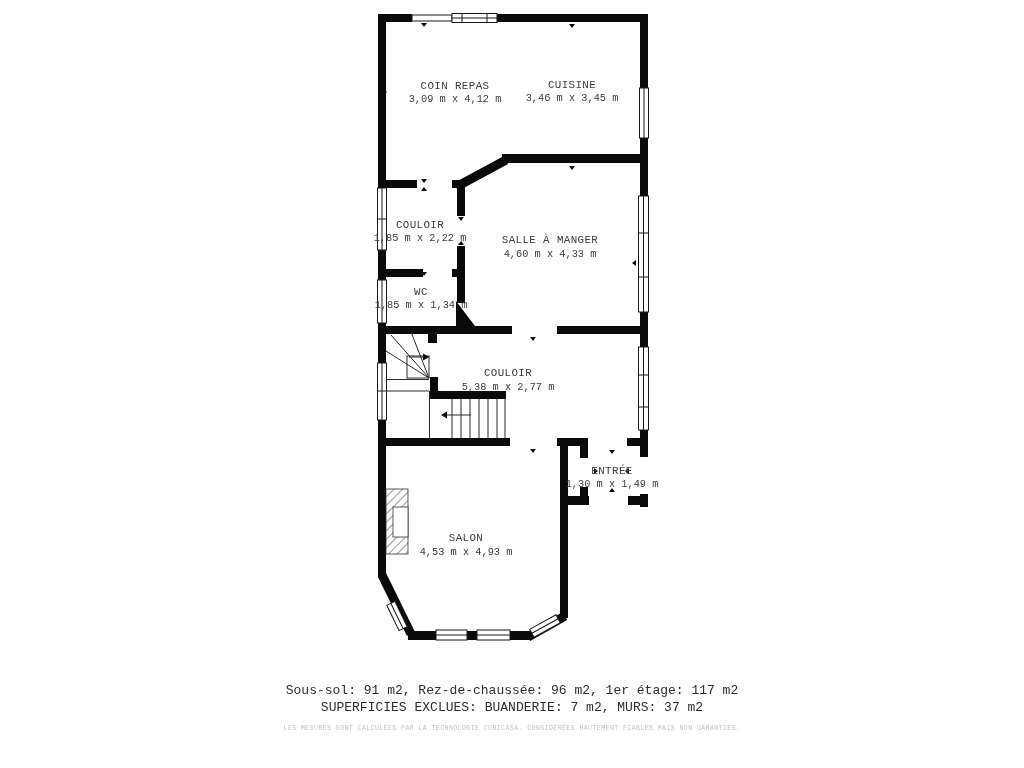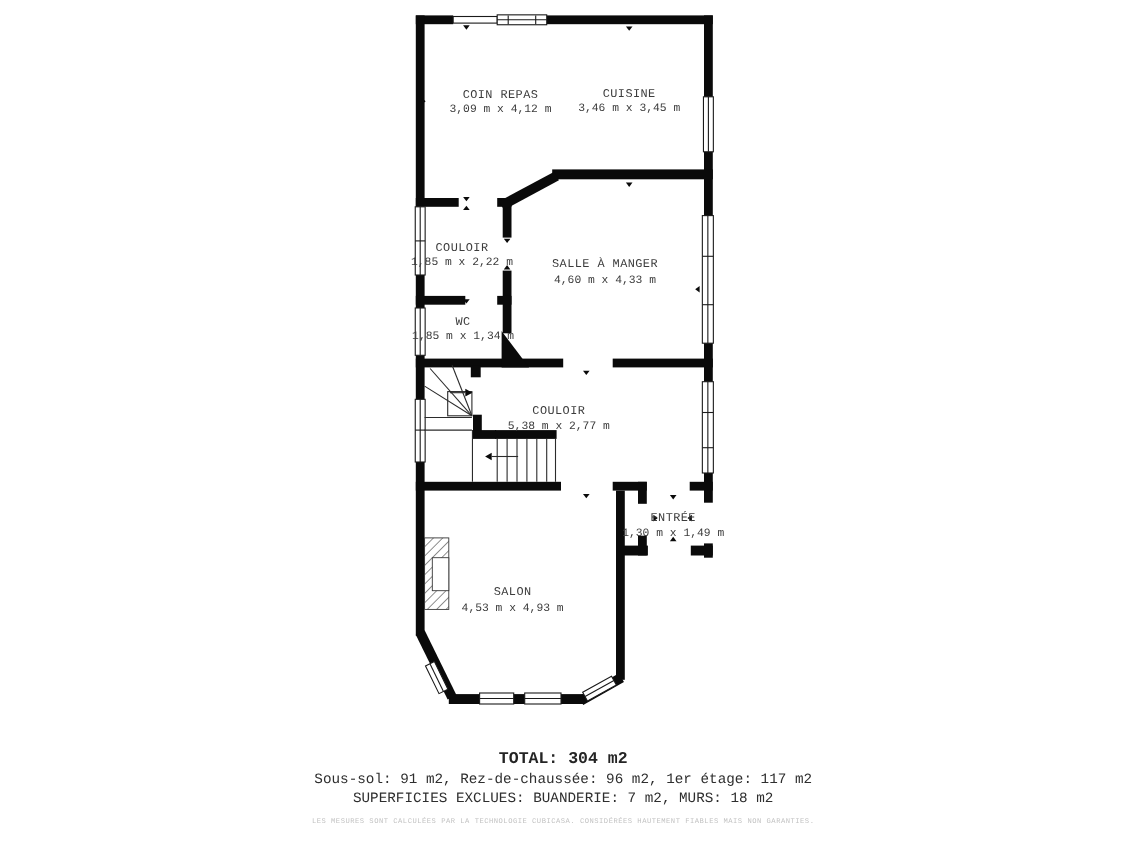--- a/index.html
+++ b/index.html
@@ -190,18 +190,17 @@
 
       <text class="rname" x="612" y="474">ENTRÉE</text>
       <text class="rdims" x="612" y="487">1,30 m x 1,49 m</text>
 
       <text class="rname" x="466" y="541">SALON</text>
       <text class="rdims" x="466" y="555">4,53 m x 4,93 m</text>
     </g>
   </svg>
 
   <div class="summary">
-    <div class="total">TOTAL: 304 m2</div>
     <div class="line">Sous-sol: 91 m2, Rez-de-chaussée: 96 m2, 1er étage: 117 m2</div>
-    <div class="line">SUPERFICIES EXCLUES: BUANDERIE: 7 m2, MURS: 18 m2</div>
+    <div class="line">SUPERFICIES EXCLUES: BUANDERIE: 7 m2, MURS: 37 m2</div>
     <div class="disclaimer">LES MESURES SONT CALCULÉES PAR LA TECHNOLOGIE CUBICASA. CONSIDÉRÉES HAUTEMENT FIABLES MAIS NON GARANTIES.</div>
   </div>
 </div>
 
 </body></html>

